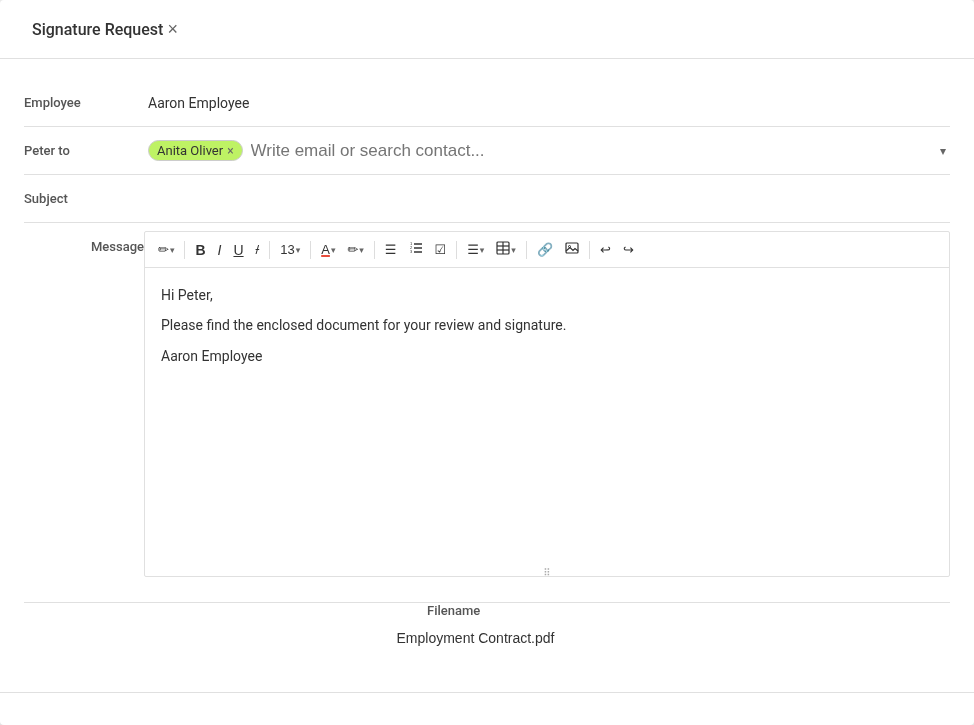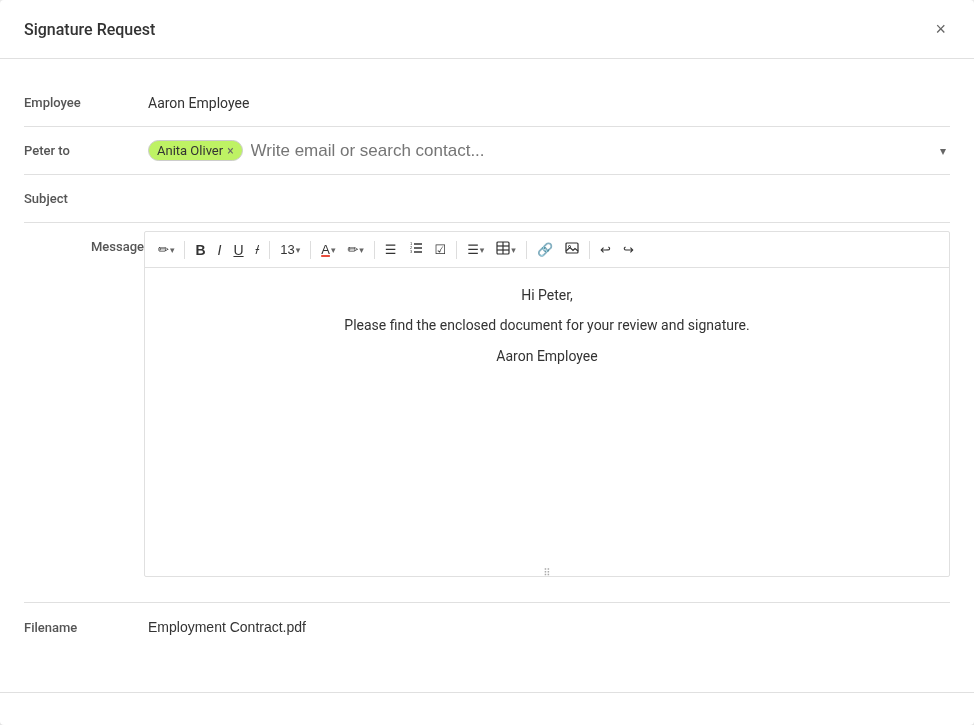--- a/index.html
+++ b/index.html
@@ -17,22 +17,21 @@
       min-height: 725px;
       border-radius: 4px;
       box-shadow: 0 4px 20px rgba(0,0,0,0.15);
       display: flex;
       flex-direction: column;
       position: relative;
     }
     .dialog-header {
       display: flex;
       align-items: center;
-      justify-content: space-between;
-      padding: 16px 24px;
+      padding: 16px 32px;
       border-bottom: 1px solid #e0e0e0;
     }
     .dialog-title {
       font-size: 16px;
       font-weight: 500;
       color: #333;
     }
     .close-btn {
       background: none;
       border: none;
@@ -48,20 +47,21 @@
     }
     .form-row {
       display: flex;
       align-items: center;
       margin-bottom: 0;
       min-height: 48px;
       border-bottom: 1px solid #e0e0e0;
     }
     .form-row:last-child {
       border-bottom: none;
+      flex-direction: column;
     }
     .form-label {
       width: 120px;
       font-size: 13px;
       color: #555;
       font-weight: 500;
       flex-shrink: 0;
     }
     .form-value {
       flex: 1;
@@ -174,21 +174,20 @@
     }
     .editor-content {
       flex: 1;
       padding: 16px;
       font-size: 14px;
       color: #333;
       line-height: 1.6;
       min-height: 300px;
       outline: none;
       position: relative;
-      text-align: center;
     }
     .editor-content p {
       margin-bottom: 8px;
     }
     .resize-handle {
       height: 8px;
       display: flex;
       align-items: center;
       justify-content: center;
       cursor: ns-resize;

